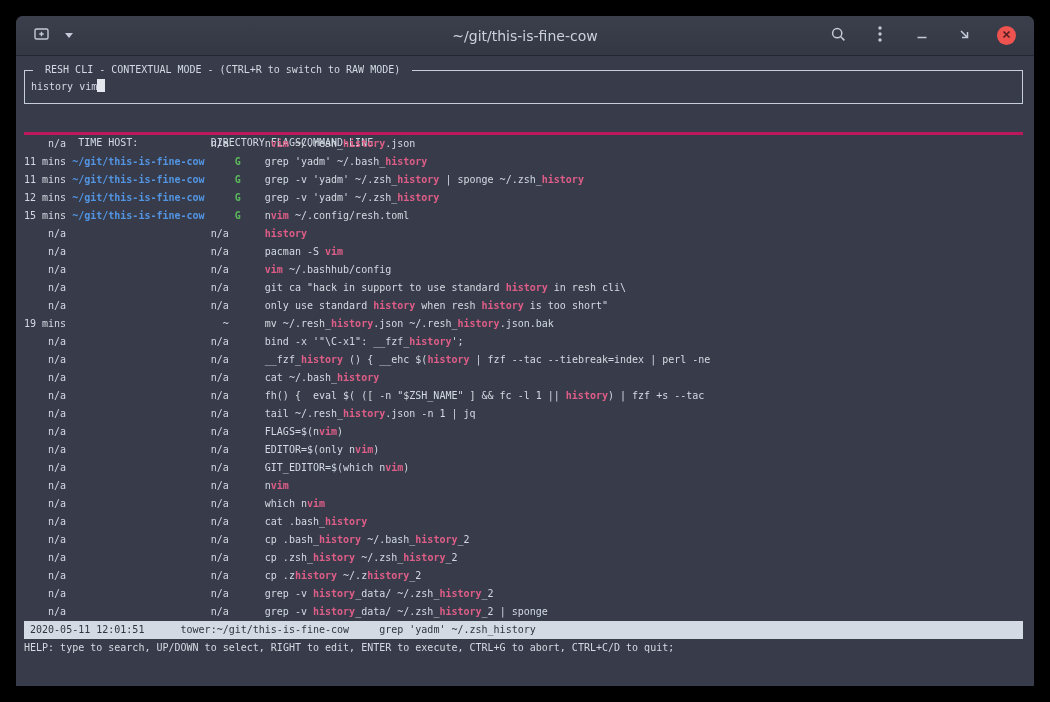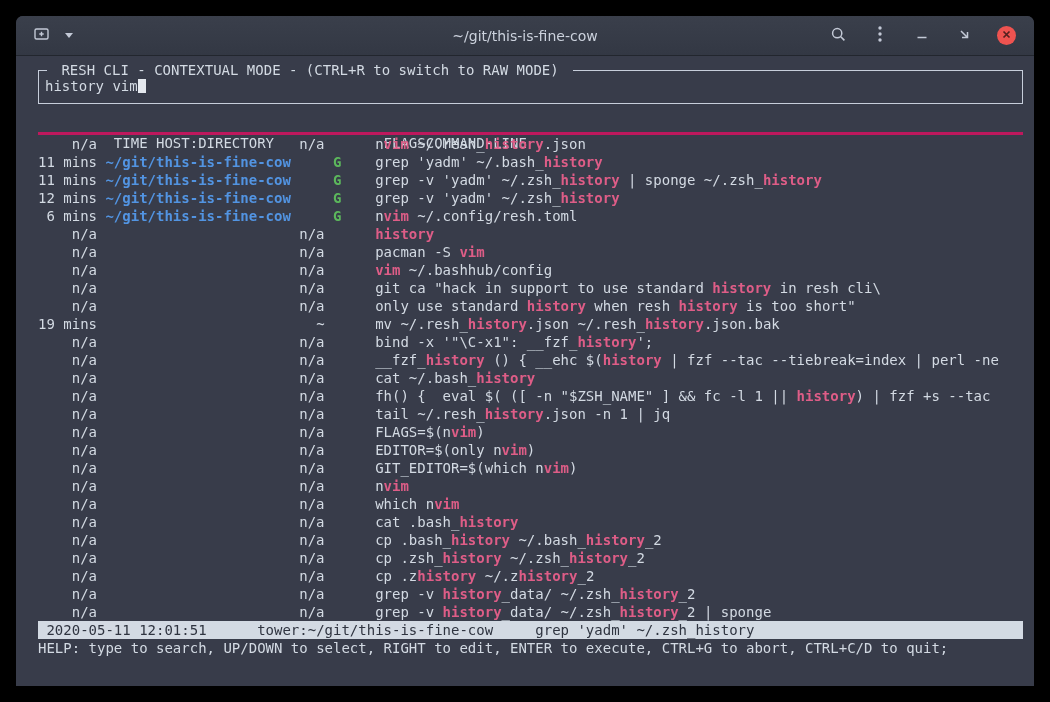--- a/index.html
+++ b/index.html
@@ -16,33 +16,33 @@
     font-size:14px;white-space:nowrap}
   .tb-right{margin-left:auto;display:flex;align-items:center;gap:24px;padding-right:18px}
   .icon-btn{background:none;border:none;cursor:pointer;display:flex;align-items:center;
     justify-content:center;width:18px;height:18px;padding:0}
   .chev{width:0;height:0;border-left:4px solid transparent;border-right:4px solid transparent;
     border-top:5px solid #c3c9d6;display:inline-block}
   .close-btn{width:19px;height:19px;border-radius:50%;background:var(--close);border:none;
     display:flex;align-items:center;justify-content:center;cursor:pointer;padding:0}
   
   .term{position:relative;height:629px;background:var(--bg-term);
-    padding:6px 11px 0 22px;font-size:14px;line-height:18px;color:var(--fg)}
+    padding:6px 11px 0 8px;font-size:10px;line-height:18px;color:var(--fg)}
   .search-box{position:relative;border:1px solid #c7cedb;margin:8px 0 12px 0;height:34px;
     padding:6px 6px 4px 6px}
   .box-title{position:absolute;top:-10px;left:8px;background:var(--bg-term);padding:0 6px;
     white-space:pre}
   .query-line{white-space:pre}
   .cursor{display:inline-block;width:8px;height:15px;background:#e4e8ee;vertical-align:-2px}
   .trow{white-space:pre;height:18px}
   .trow.header{border-bottom:3px solid #be185d;height:19px}
   .col-time{display:inline-block;width:7ch;text-align:right;margin-right:1ch;vertical-align:top}
   .col-hostdir{display:inline-block;width:26ch;margin-right:1ch;vertical-align:top}
   .col-hostdir.right{text-align:right}
-  .col-hostdir.hdr{display:inline-flex;}
+  .col-hostdir.hdr{display:inline-flex;justify-content:space-between}
   .col-flags{display:inline-block;width:5ch;vertical-align:top}
   .b{font-weight:400}
   .host{color:var(--blue);font-weight:700}
   .flag-g{color:var(--green);font-weight:700}
   .hl{color:var(--pink);font-weight:700}
   .sel{background:var(--sel-bg)}
   .sel span{color:var(--sel-fg)!important;font-weight:700}
   .statusbar{background:var(--sel-bg);color:var(--sel-fg);font-weight:400;white-space:pre;
     height:18px}
   .help{white-space:pre;height:18px}
@@ -117,21 +117,21 @@
 
     <div class="trow header">
       <span class="col-time">TIME</span><span class="col-hostdir hdr"><span>HOST:</span><span>DIRECTORY</span></span><span class="col-flags">FLAGS</span><span>COMMAND-LINE</span>
     </div>
 
     <div id="history-rows">
         <div class="trow"><span class="col-time">n/a</span><span class="col-hostdir right"><span>n/a</span></span><span class="col-flags flag-g"></span><span><span>n</span><span class="hl">vim</span><span> ~/.resh_</span><span class="hl">history</span><span>.json</span></span></div>
         <div class="trow"><span class="col-time b">11 mins</span><span class="col-hostdir"><span class="host">~/git/this-is-fine-cow</span></span><span class="col-flags flag-g">G</span><span><span>grep 'yadm' ~/.bash_</span><span class="hl">history</span></span></div>
         <div class="trow"><span class="col-time b">11 mins</span><span class="col-hostdir"><span class="host">~/git/this-is-fine-cow</span></span><span class="col-flags flag-g">G</span><span><span>grep -v 'yadm' ~/.zsh_</span><span class="hl">history</span><span> | sponge ~/.zsh_</span><span class="hl">history</span></span></div>
         <div class="trow"><span class="col-time b">12 mins</span><span class="col-hostdir"><span class="host">~/git/this-is-fine-cow</span></span><span class="col-flags flag-g">G</span><span><span>grep -v 'yadm' ~/.zsh_</span><span class="hl">history</span></span></div>
-        <div class="trow"><span class="col-time b">6 mins</span><span class="col-hostdir"><span class="host">~/git/this-is-fine-cow</span></span><span class="col-flags flag-g">G</span><span><span>n</span><span class="hl">vim</span><span> ~/.config/resh.toml</span></span></div>
+        <div class="trow"><span class="col-time b">15 mins</span><span class="col-hostdir"><span class="host">~/git/this-is-fine-cow</span></span><span class="col-flags flag-g">G</span><span><span>n</span><span class="hl">vim</span><span> ~/.config/resh.toml</span></span></div>
         <div class="trow"><span class="col-time">n/a</span><span class="col-hostdir right"><span>n/a</span></span><span class="col-flags flag-g"></span><span><span class="hl">history</span></span></div>
         <div class="trow"><span class="col-time">n/a</span><span class="col-hostdir right"><span>n/a</span></span><span class="col-flags flag-g"></span><span><span>pacman -S </span><span class="hl">vim</span></span></div>
         <div class="trow"><span class="col-time">n/a</span><span class="col-hostdir right"><span>n/a</span></span><span class="col-flags flag-g"></span><span><span class="hl">vim</span><span> ~/.bashhub/config</span></span></div>
         <div class="trow"><span class="col-time">n/a</span><span class="col-hostdir right"><span>n/a</span></span><span class="col-flags flag-g"></span><span><span>git ca "hack in support to use standard </span><span class="hl">history</span><span> in resh cli\</span></span></div>
         <div class="trow"><span class="col-time">n/a</span><span class="col-hostdir right"><span>n/a</span></span><span class="col-flags flag-g"></span><span><span>only use standard </span><span class="hl">history</span><span> when resh </span><span class="hl">history</span><span> is too short"</span></span></div>
         <div class="trow"><span class="col-time b">19 mins</span><span class="col-hostdir right"><span>~</span></span><span class="col-flags flag-g"></span><span><span>mv ~/.resh_</span><span class="hl">history</span><span>.json ~/.resh_</span><span class="hl">history</span><span>.json.bak</span></span></div>
         <div class="trow"><span class="col-time">n/a</span><span class="col-hostdir right"><span>n/a</span></span><span class="col-flags flag-g"></span><span><span>bind -x '"\C-x1": __fzf_</span><span class="hl">history</span><span>';</span></span></div>
         <div class="trow"><span class="col-time">n/a</span><span class="col-hostdir right"><span>n/a</span></span><span class="col-flags flag-g"></span><span><span>__fzf_</span><span class="hl">history</span><span> () { __ehc $(</span><span class="hl">history</span><span> | fzf --tac --tiebreak=index | perl -ne</span></span></div>
         <div class="trow"><span class="col-time">n/a</span><span class="col-hostdir right"><span>n/a</span></span><span class="col-flags flag-g"></span><span><span>cat ~/.bash_</span><span class="hl">history</span></span></div>
         <div class="trow"><span class="col-time">n/a</span><span class="col-hostdir right"><span>n/a</span></span><span class="col-flags flag-g"></span><span><span>fh() {  eval $( ([ -n "$ZSH_NAME" ] &amp;&amp; fc -l 1 || </span><span class="hl">history</span><span>) | fzf +s --tac</span></span></div>

